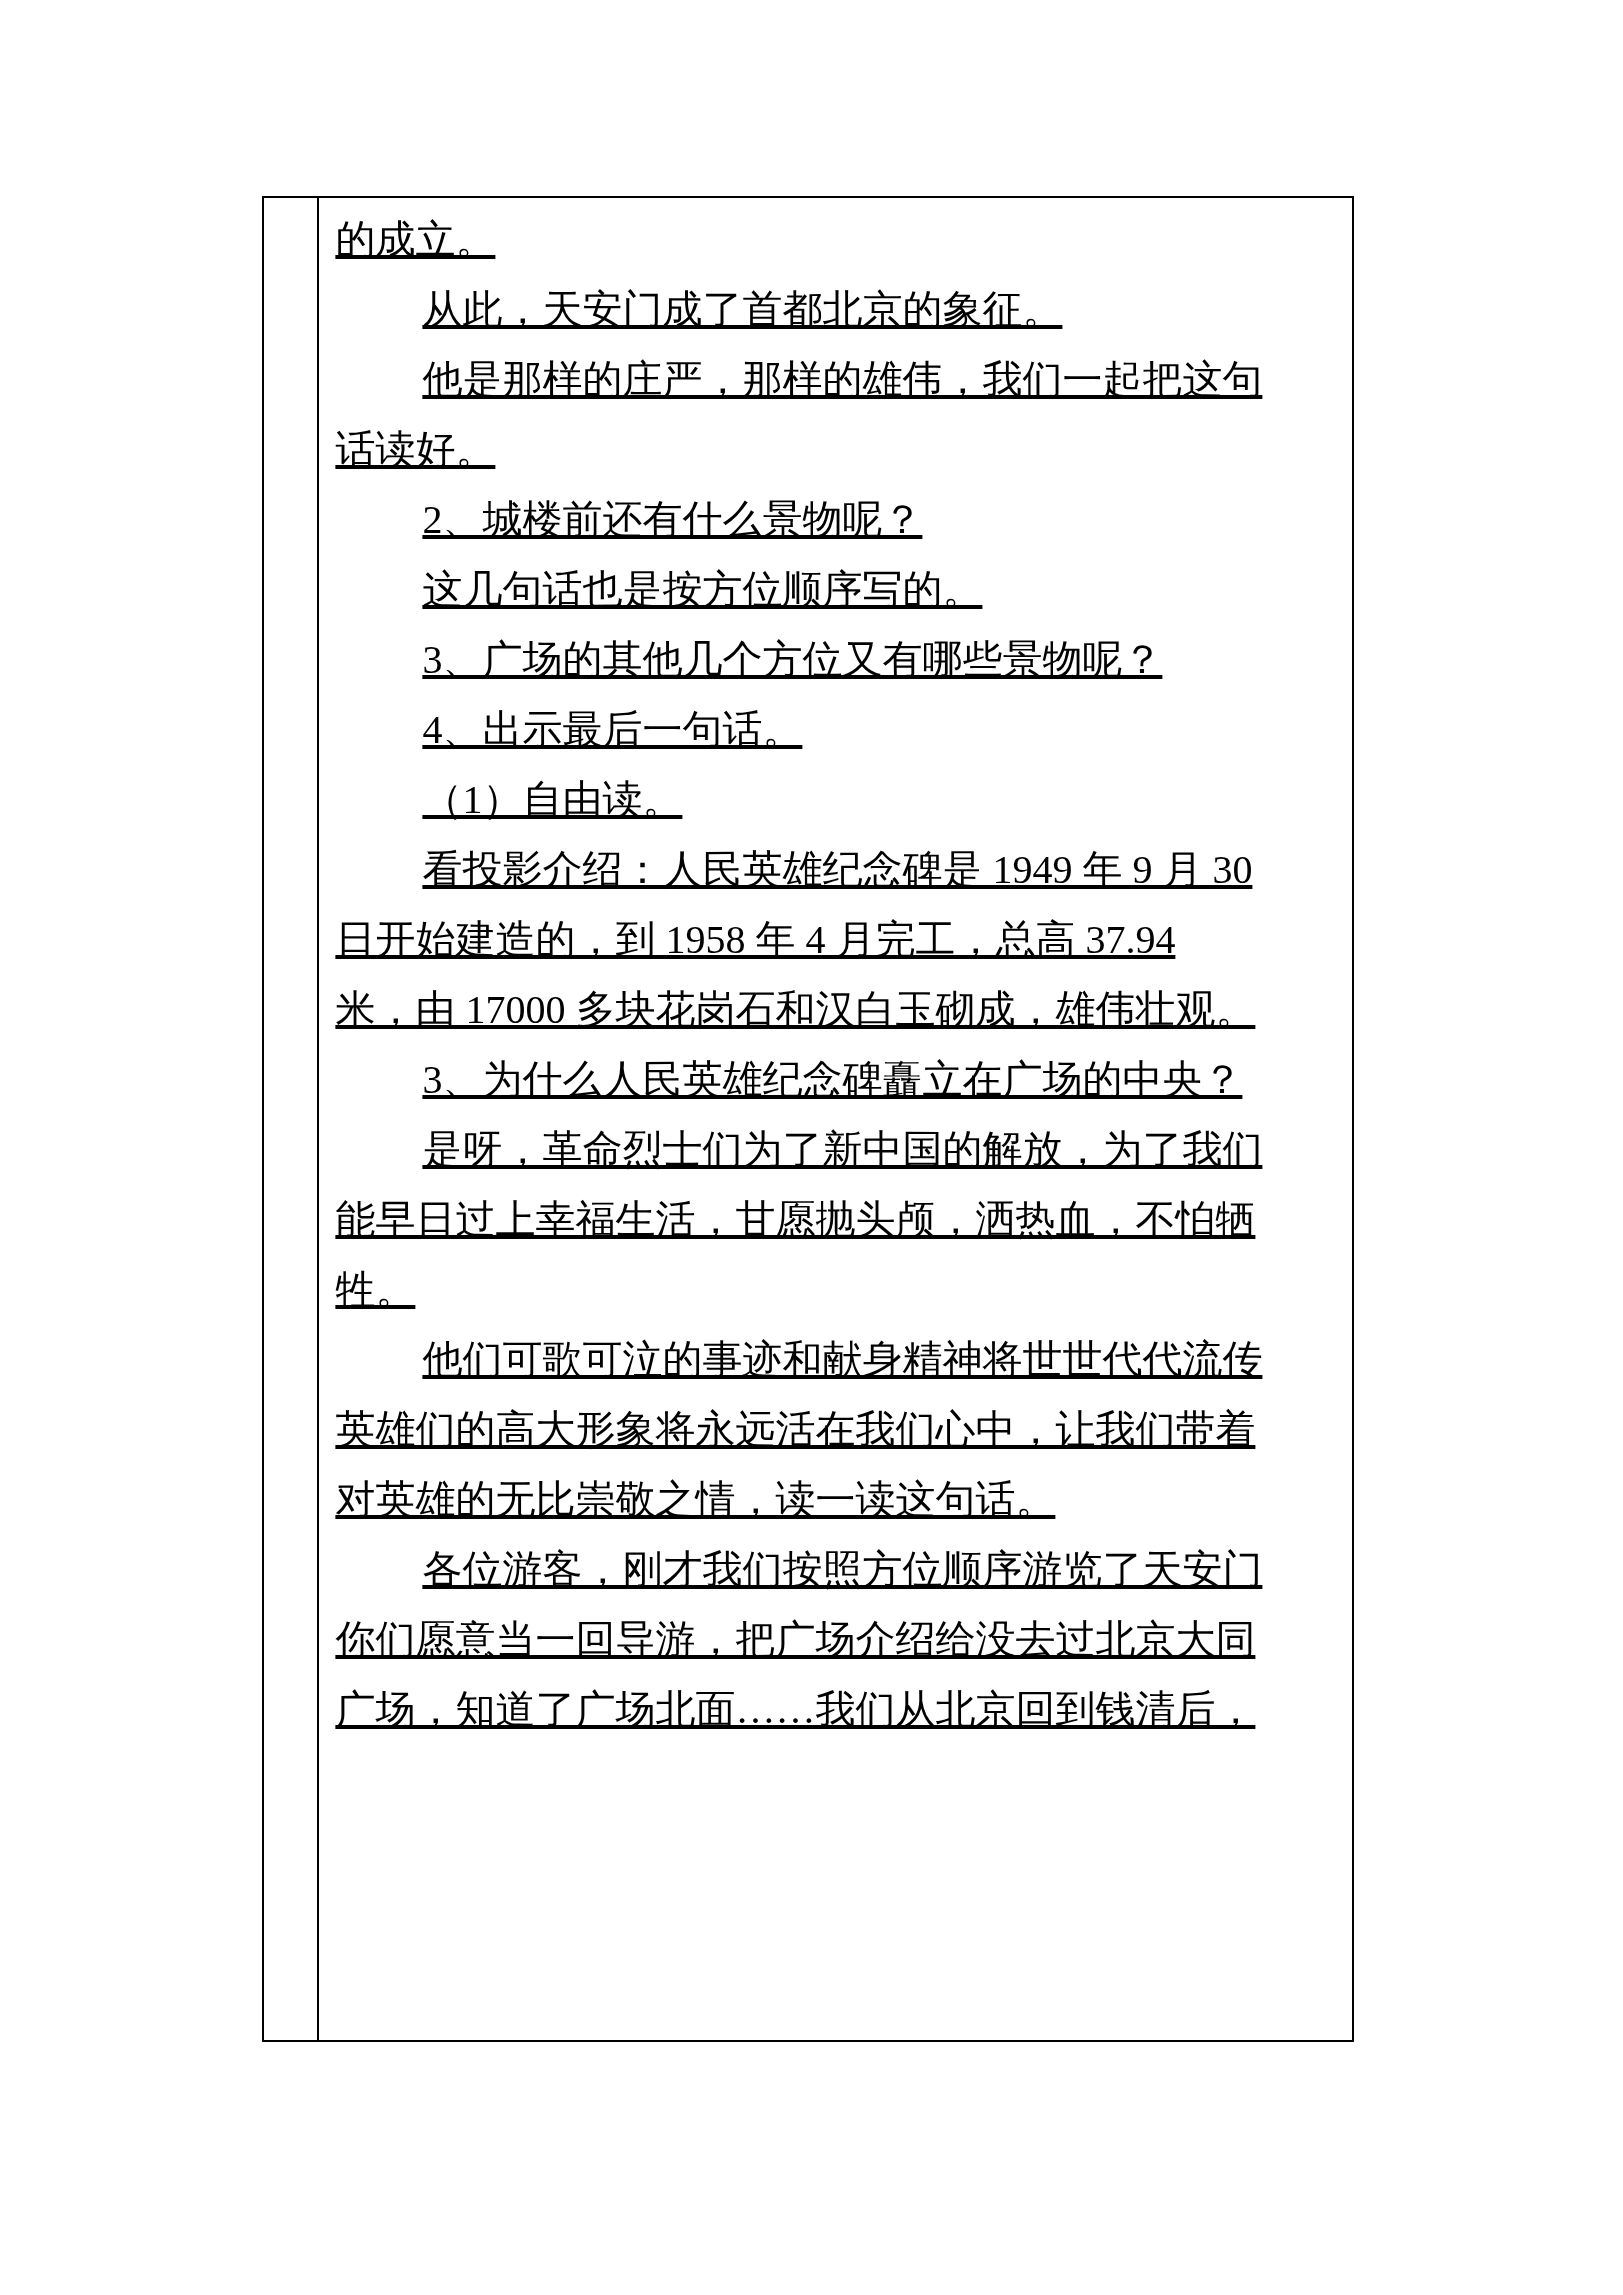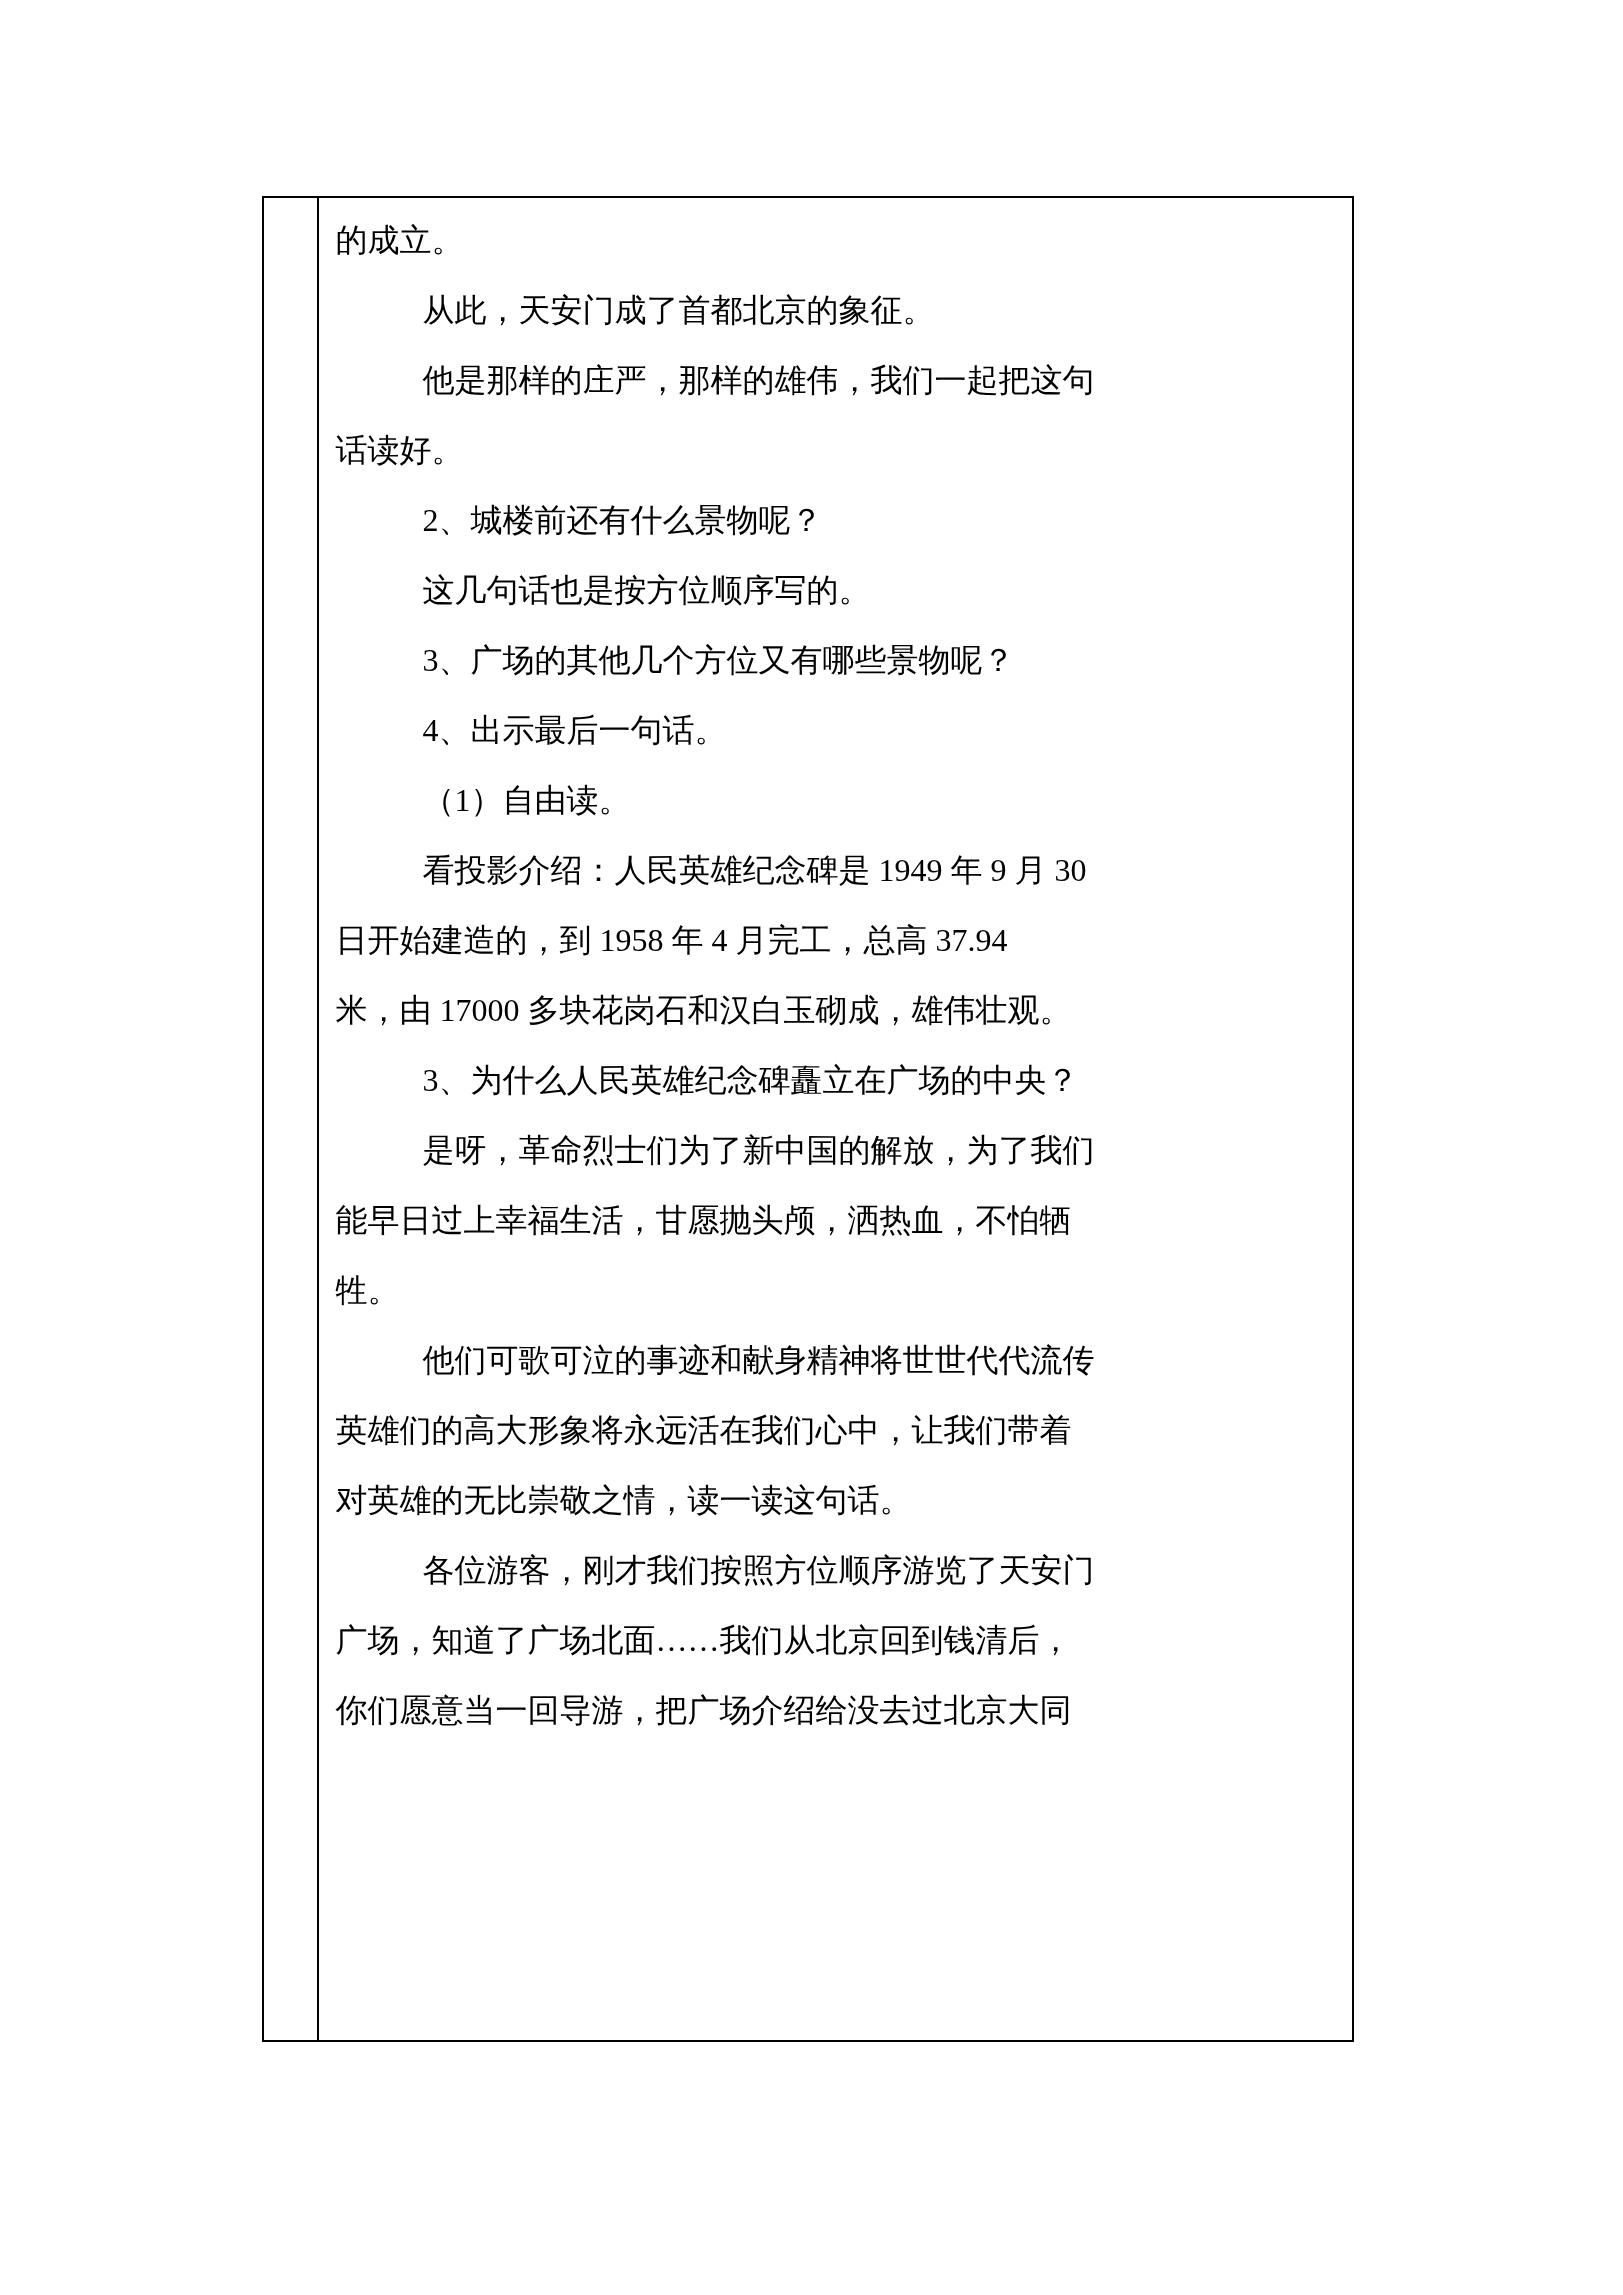--- a/index.html
+++ b/index.html
@@ -30,25 +30,26 @@
     box-sizing: border-box;
     border-right: 2px solid #000000;
   }
   .main-cell {
     flex: 1;
     box-sizing: border-box;
     padding: 6.8px 11px 0 16.4px;
     overflow: hidden;
   }
   .line {
-    font-size: 32px;
+    font-size: 40px;
     line-height: 70px;
     color: #000000;
     white-space: nowrap;
     letter-spacing: 0px;
+    text-decoration: underline;
   }
   .line.indent {
     padding-left: 87px;
   }
 </style>
 </head>
 <body>
 
 <div class="doc-table">
   <div class="side-cell"></div>
@@ -66,17 +67,17 @@
     <div class="line">日开始建造的，到 1958 年 4 月完工，总高 37.94</div>
     <div class="line">米，由 17000 多块花岗石和汉白玉砌成，雄伟壮观。</div>
     <div class="line indent">3、为什么人民英雄纪念碑矗立在广场的中央？</div>
     <div class="line indent">是呀，革命烈士们为了新中国的解放，为了我们</div>
     <div class="line">能早日过上幸福生活，甘愿抛头颅，洒热血，不怕牺</div>
     <div class="line">牲。</div>
     <div class="line indent">他们可歌可泣的事迹和献身精神将世世代代流传</div>
     <div class="line">英雄们的高大形象将永远活在我们心中，让我们带着</div>
     <div class="line">对英雄的无比崇敬之情，读一读这句话。</div>
     <div class="line indent">各位游客，刚才我们按照方位顺序游览了天安门</div>
+    <div class="line">你们愿意当一回导游，把广场介绍给没去过北京大同</div>
     <div class="line">广场，知道了广场北面……我们从北京回到钱清后，</div>
-    <div class="line">你们愿意当一回导游，把广场介绍给没去过北京大同</div>
   </div>
 </div>
 
 
 </body></html>

